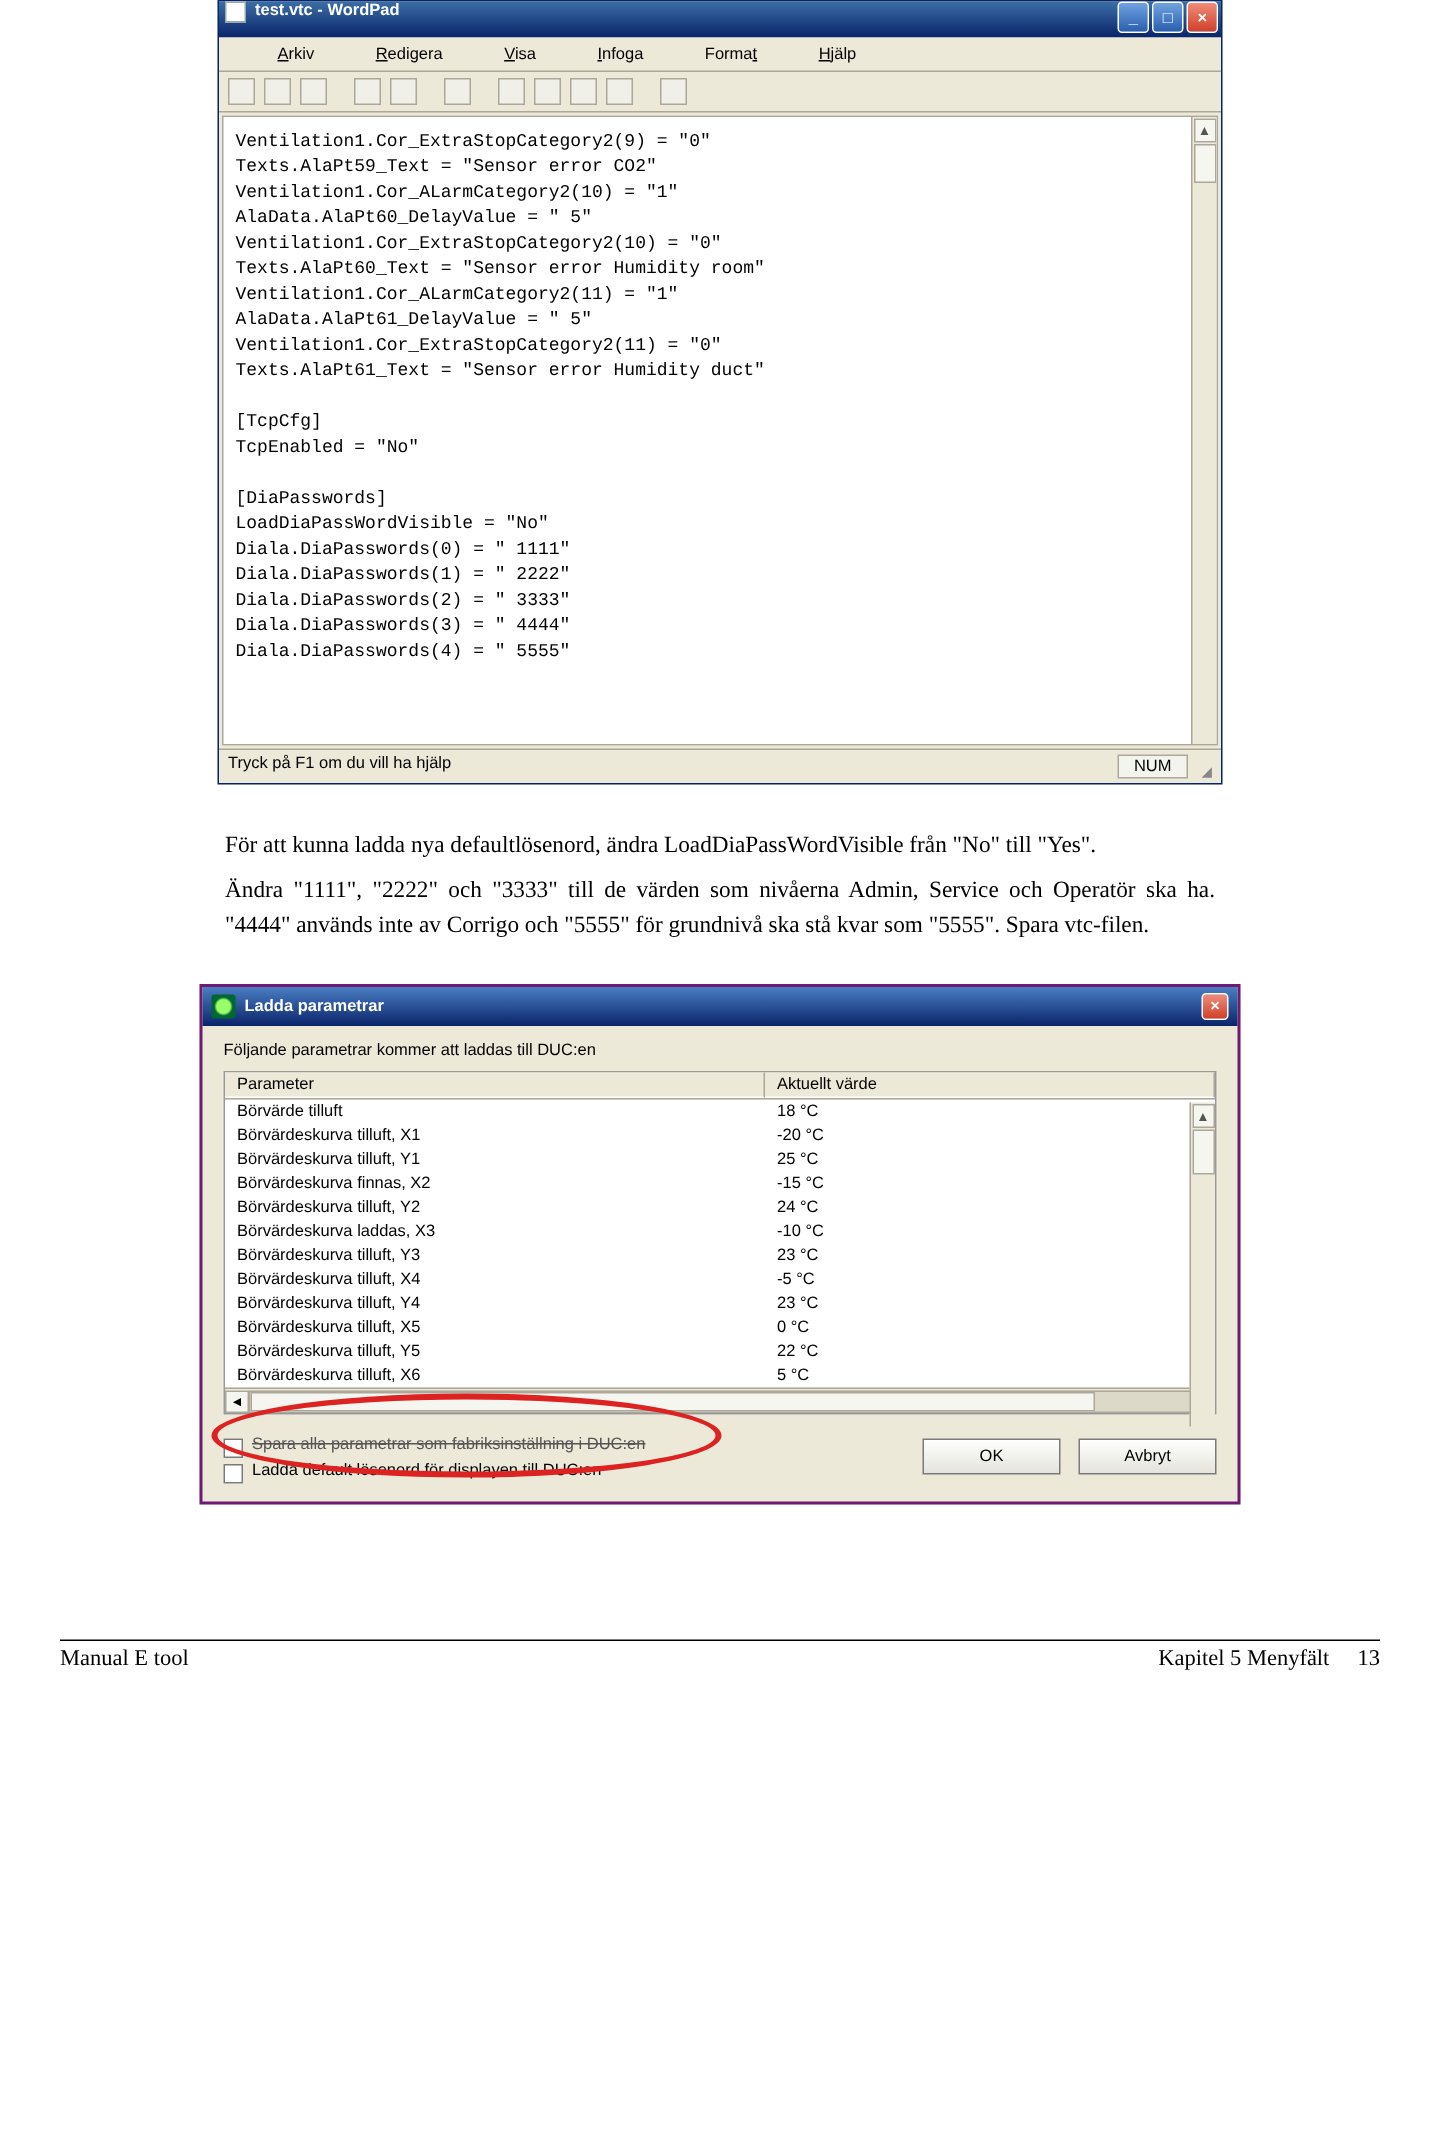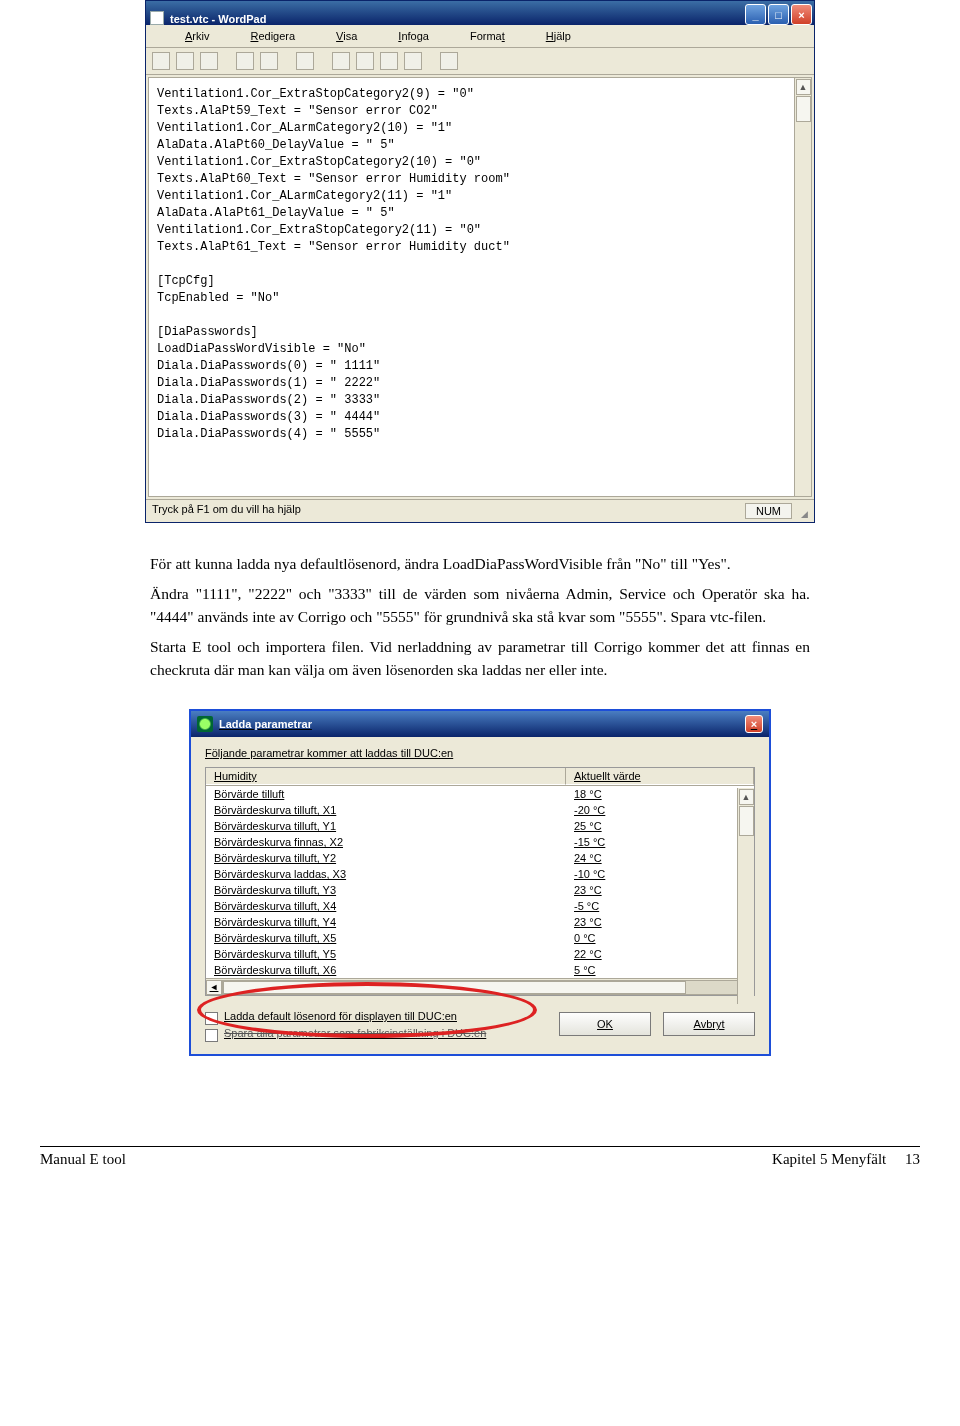--- a/index.html
+++ b/index.html
@@ -22,21 +22,21 @@
   .wordpad {
     margin: 0 auto 30px auto;
     width: 670px;
     border: 1px solid #0a246a;
     background: #ece9d8;
     font-family: Tahoma, Verdana, sans-serif;
     font-size: 11px;
   }
   .wp-titlebar {
     display: flex;
-    align-items: flex-end;
+    align-items: flex-start;
     height: 24px;
     background: linear-gradient(to bottom,#3b6ea5,#0a246a);
     color: #fff;
     padding: 0 2px 0 4px;
   }
   .wp-title-icon {
     width: 14px; height: 14px;
     background: #fff;
     margin-right: 6px;
     border: 1px solid #9aa;
@@ -145,29 +145,28 @@
     margin: 0 auto;
     font-family: "Times New Roman", serif;
     font-size: 15.5px;
     line-height: 1.45;
     text-align: justify;
   }
   .doc-text p { margin: 8px 10px; }
 
   
   .dialog {
-    width: 582px;
+    width: 694px;
     margin: 28px auto 0 auto;
-    border: 2px solid #1d4ed8;
+    border: 2px solid #701a75;
     background: #ece9d8;
     font-family: Tahoma, sans-serif;
     font-size: 11px;
     padding-bottom: 10px;
     position: relative;
-    text-decoration: underline;
   }
   .dlg-title {
     background: linear-gradient(to bottom,#4a7ec2,#0a246a);
     color: #fff;
     font-weight: bold;
     padding: 4px 6px;
     display: flex;
     align-items: center;
   }
   .dlg-icon {
@@ -324,34 +323,33 @@
     <div class="wp-status">
       <span class="left">Tryck på F1 om du vill ha hjälp</span>
       <span class="cell">NUM</span>
       <span class="grip">◢</span>
     </div>
   </div>
 
   <div class="doc-text">
     <p>För att kunna ladda nya defaultlösenord, ändra LoadDiaPassWordVisible från "No" till "Yes".</p>
     <p>Ändra "1111", "2222" och "3333" till de värden som nivåerna Admin, Service och Operatör ska ha. "4444" används inte av Corrigo och "5555" för grundnivå ska stå kvar som "5555". Spara vtc-filen.</p>
-    <p>Starta E tool och importera filen. Vid nerladdning av parametrar till Corrigo kommer det att finnas en checkruta där man kan välja om även lösenorden ska laddas ner eller inte.</p>
   </div>
 
   <div class="dialog">
     <div class="dlg-title">
       <span class="dlg-icon"></span>
       <span>Ladda parametrar</span>
       <span class="dlg-close">×</span>
     </div>
     <div class="dlg-body">
       <div class="intro">Följande parametrar kommer att laddas till DUC:en</div>
       <div class="param-table">
         <div class="head">
-          <div class="c1">Humidity</div>
+          <div class="c1">Parameter</div>
           <div class="c2">Aktuellt värde</div>
         </div>
         <div class="rows" id="param-rows">
             <div class="row">
               <div class="c1">Börvärde tilluft</div>
               <div class="c2">18 °C</div>
             </div>
             <div class="row">
               <div class="c1">Börvärdeskurva tilluft, X1</div>
               <div class="c2">-20 °C</div>
@@ -407,25 +405,25 @@
               <div class="hthumb"></div>
             </div>
           <div class="btn">►</div>
         </div>
       </div>
     </div>
     <div class="dlg-bottom">
       <div class="chk-col">
         <div class="chk">
           <span class="chkbox"></span>
-          <span>Ladda default lösenord för displayen till DUC:en</span>
+          <span style="text-decoration:line-through;color:#555;">Spara alla parametrar som fabriksinställning i DUC:en</span>
         </div>
         <div class="chk">
           <span class="chkbox"></span>
-          <span style="text-decoration:line-through;color:#555;">Spara alla parametrar som fabriksinställning i DUC:en</span>
+          <span>Ladda default lösenord för displayen till DUC:en</span>
         </div>
       </div>
       <div class="btn-col">
         <div class="winbtn">
             <span>OK</span>
           </div>
         <div class="winbtn">
             <span>Avbryt</span>
           </div>
       </div>

